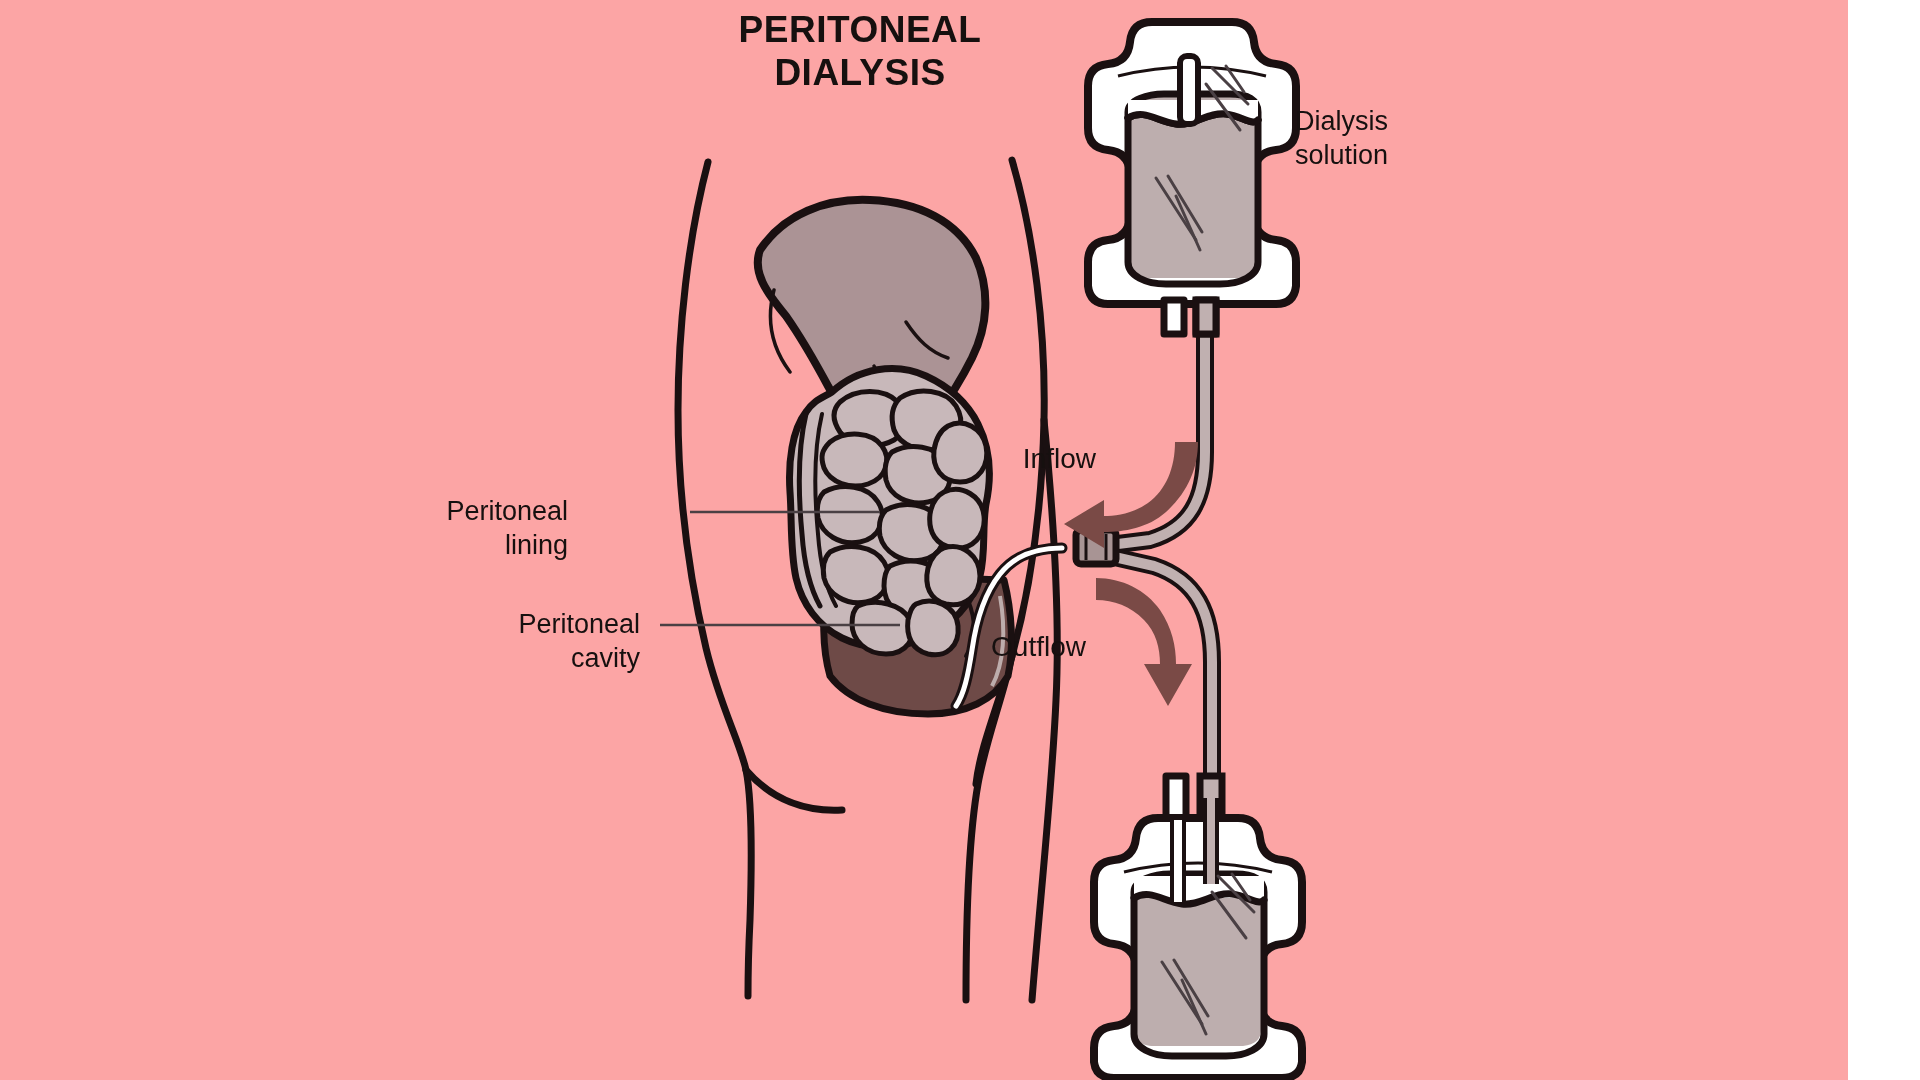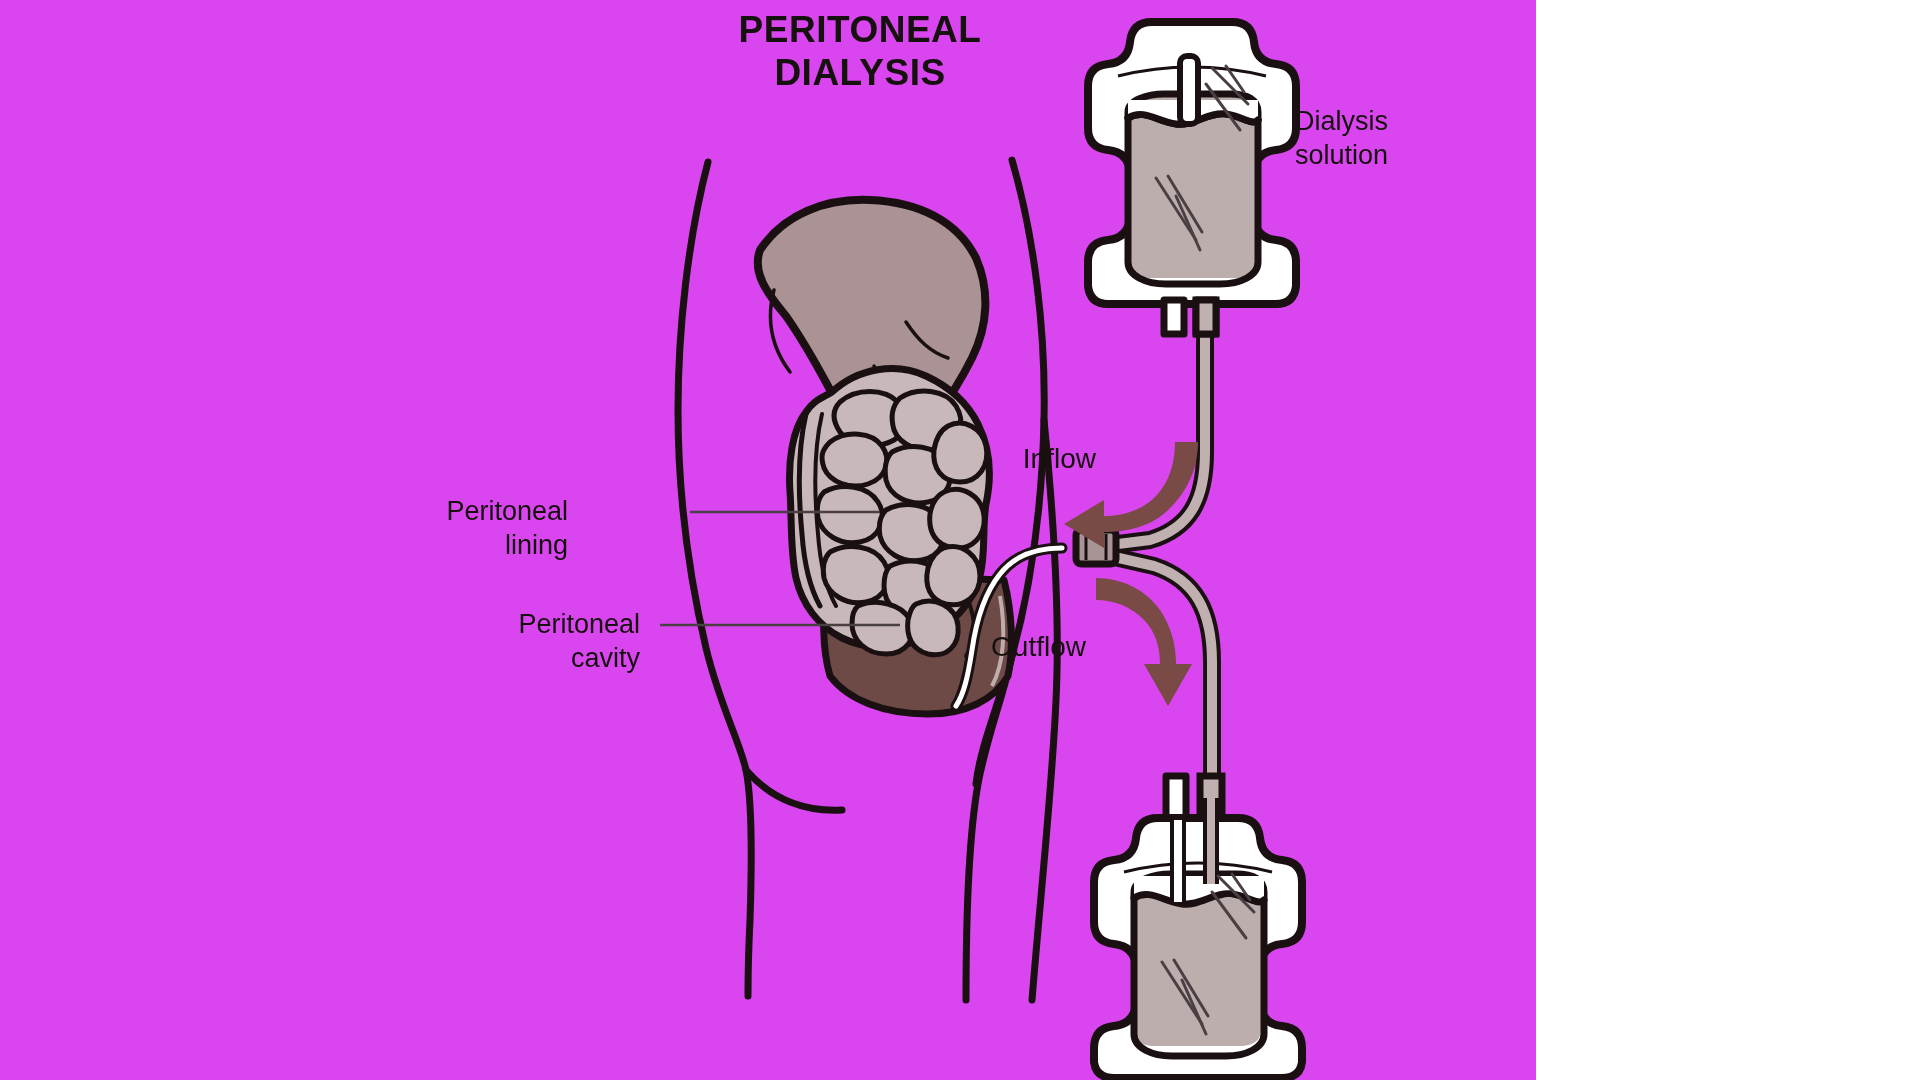--- a/index.html
+++ b/index.html
@@ -11,23 +11,23 @@
   body {
     width: 1920px;
     height: 1080px;
     overflow: hidden;
     font-family: "Liberation Sans", sans-serif;
     position: relative;
   }
   #stage {
     position: absolute;
     left: 0; top: 0;
-    width: 1536px;
+    width: 1848px;
     height: 1080px;
-    background: #d946ef;
+    background: #fca5a5;
   }
   #diagram-svg {
     position: absolute;
     left: 0; top: 0;
     width: 1920px;
     height: 1080px;
     display: block;
   }
   .txt-title {
     font-family: "Liberation Sans", sans-serif;

